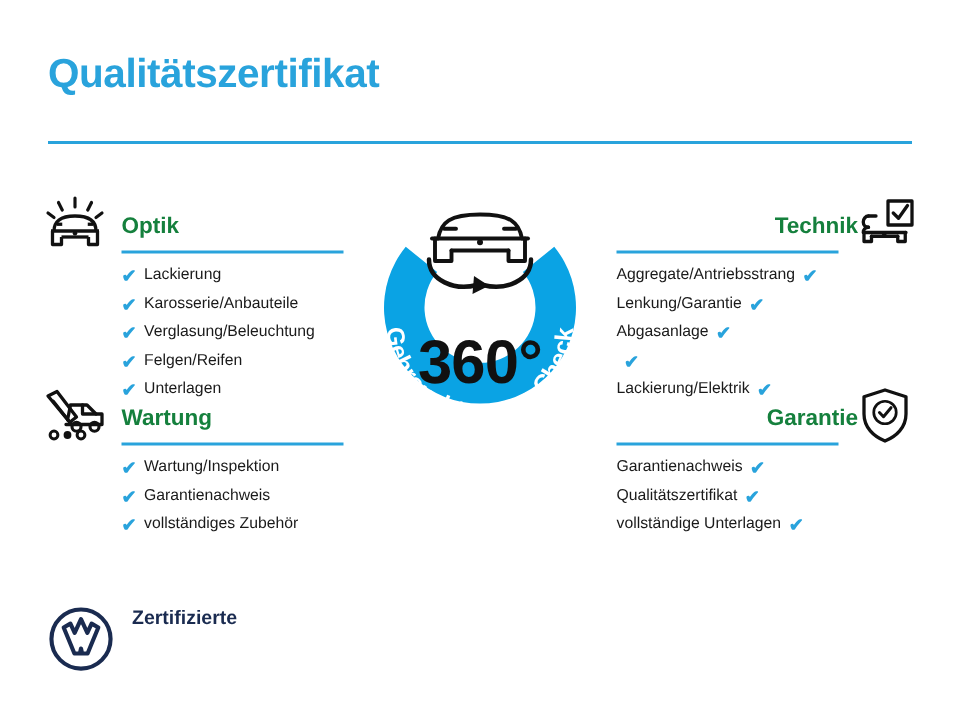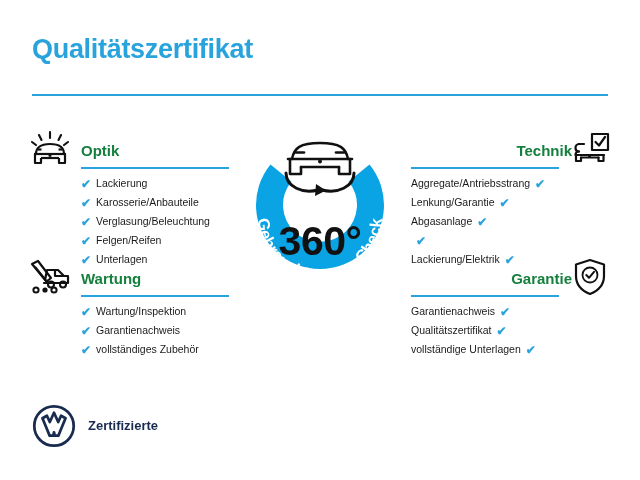--- a/index.html
+++ b/index.html
@@ -133,21 +133,20 @@
     color: #111111;
     letter-spacing: -0.5px;
   }
 
   
   .footer {
     position: absolute;
     left: 32px;
     top: 404px;
     display: flex;
-    align-items: center;
   }
   .vw-logo { width: 44px; height: 44px; flex: 0 0 auto; }
   .footer-text {
     margin-left: 12px;
     font-size: 13px;
     font-weight: bold;
     color: #1a2b50;
     line-height: 1.28;
   }
   .footer-text div { white-space: nowrap; }

